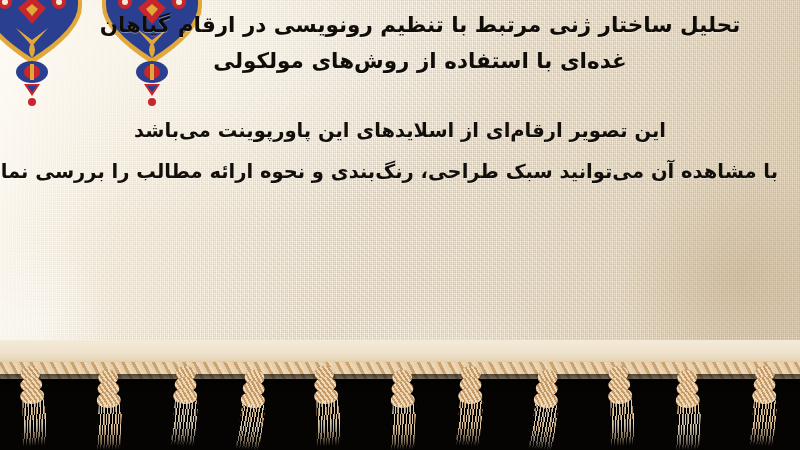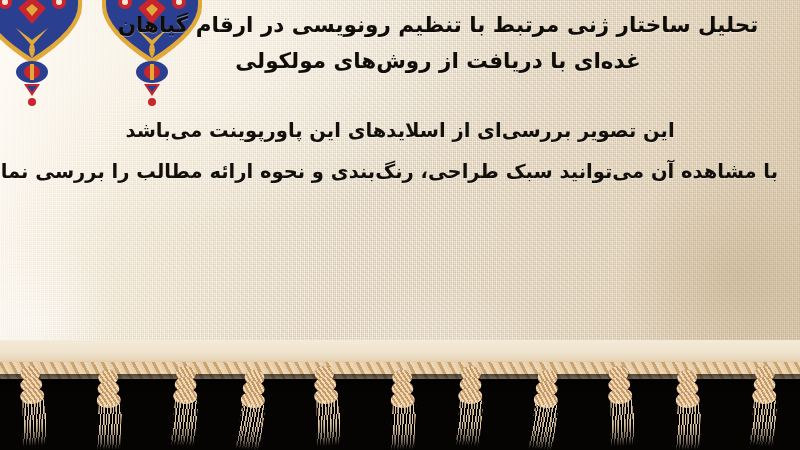--- a/index.html
+++ b/index.html
@@ -74,21 +74,21 @@
 
   
   .text-layer {
     position: absolute;
     inset: 0;
     z-index: 6;
   }
   .title {
     position: absolute;
     top: 7px;
-    right: 12px;
+    right: 30px;
     width: 700px;
     text-align: center;
     color: #100d09;
     font-size: 21.5px;
     line-height: 36px;
     font-weight: 700;
     letter-spacing: -0.2px;
     text-shadow: 0 1px 0 rgba(255,255,255,0.35);
   }
   .title .ln2 { display: block; }
@@ -268,25 +268,25 @@
       <rect x="58" y="118" width="4" height="16" fill="#e0a93a"></rect>
       <path d="M52 138 L68 138 L60 150 Z" fill="#c9252c"></path>
       <path d="M55 140 L65 140 L60 146 Z" fill="#2b3f91"></path>
       <circle cx="60" cy="156" r="4" fill="#c9252c"></circle>
     </g>
   </svg>
 
   <div class="text-layer">
     <div class="title">
       <span class="ln1">تحلیل ساختار ژنی مرتبط با تنظیم رونویسی در ارقام گیاهان</span>
-      <span class="ln2">غده‌ای با دریافت از روش‌های مولکولی</span>
+      <span class="ln2">غده‌ای با استفاده از روش‌های مولکولی</span>
     </div>
 
     <div class="body-block">
-      <span class="bl">این تصویر بررسی‌ای از اسلایدهای این پاورپوینت می‌باشد</span>
+      <span class="bl">این تصویر ارقام‌ای از اسلایدهای این پاورپوینت می‌باشد</span>
       <span class="bl">با مشاهده آن می‌توانید سبک طراحی، رنگ‌بندی و نحوه ارائه مطالب را بررسی نمایید</span>
     </div>
   </div>
 
   <div class="fringe-band">
     <div class="fringe-top-edge"></div>
     <div class="fringe-cord"></div>
     <div class="fringe-shadow"></div>
     <div class="tassels" id="tassels">
         <div class="tassel" style="left: 20.3636px; top: 0px; transform: rotate(-4.5deg);">

